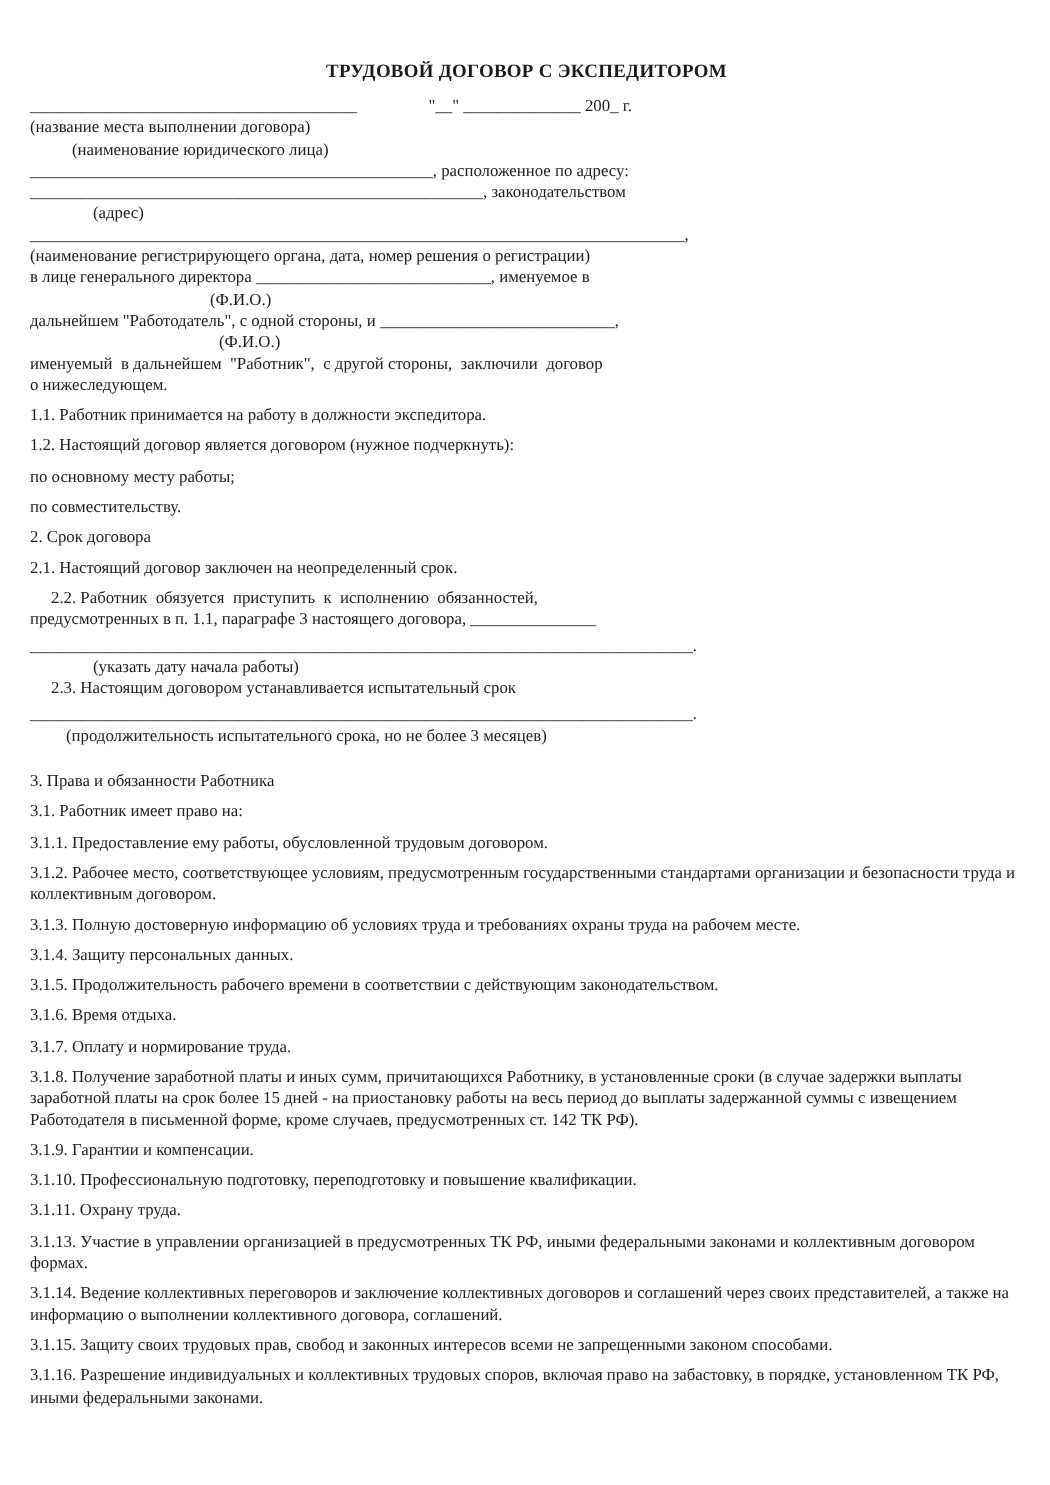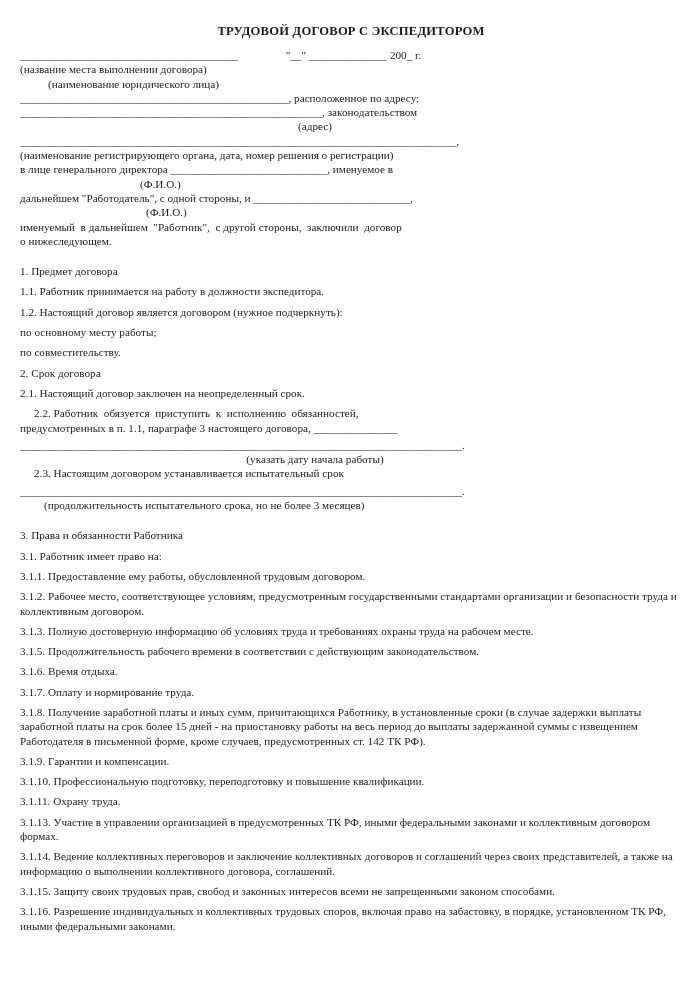--- a/index.html
+++ b/index.html
@@ -11,21 +11,21 @@
     position: relative;
     width: 700px;
     height: 990px;
     background: #ffffff;
     overflow: hidden;
     font-family: "Liberation Serif", "DejaVu Serif", serif;
     font-size: 11.2px;
     color: #1c1c1c;
   }
   .content {
-    padding: 24px 18px 0 20px;
+    padding: 40px 18px 0 20px;
   }
   .doc-title {
     text-align: center;
     font-weight: bold;
     font-size: 12.6px;
     letter-spacing: 0.2px;
     line-height: 15px;
     margin-bottom: 9px;
     white-space: pre-wrap;
   }
@@ -36,21 +36,21 @@
   }
   
   .nrw  { width: 450px; }
   
   .para  { margin-top: 6px; }
   .mt-lg { margin-top: 16px; }
   .mt-sm { margin-top: 3px; }
   
   .ind-14  { margin-left: 24px; }
   .ind-28  { margin-left: 28px; }
-  .ind-70  { margin-left: 70px; text-align: center; }
+  .ind-70  { margin-left: 42px; }
   .ind-120 { margin-left: 120px; }
   .ind-126 { margin-left: 126px; }
   .ind-first { text-indent: 14px; }
 </style>
 </head>
 <body>
 
 <div class="page">
   <div class="content">
     <div class="doc-title">ТРУДОВОЙ ДОГОВОР С ЭКСПЕДИТОРОМ</div>
@@ -62,39 +62,39 @@
         <div class="ln nrw">______________________________________________________, законодательством</div>
         <div class="ln nrw ind-70">(адрес)</div>
         <div class="ln nrw">______________________________________________________________________________,</div>
         <div class="ln nrw">(наименование регистрирующего органа, дата, номер решения о регистрации)</div>
         <div class="ln nrw">в лице генерального директора ____________________________, именуемое в</div>
         <div class="ln nrw ind-120">(Ф.И.О.)</div>
         <div class="ln nrw">дальнейшем "Работодатель", с одной стороны, и ____________________________,</div>
         <div class="ln nrw ind-126">(Ф.И.О.)</div>
         <div class="ln nrw">именуемый  в дальнейшем  "Работник",  с другой стороны,  заключили  договор</div>
         <div class="ln nrw">о нижеследующем.</div>
-        <div class="ln para nrw mt-lg">1. Предмет договора</div>
         <div class="ln para nrw">1.1. Работник принимается на работу в должности экспедитора.</div>
         <div class="ln para nrw">1.2. Настоящий договор является договором (нужное подчеркнуть):</div>
         <div class="ln para nrw">по основному месту работы;</div>
         <div class="ln para nrw">по совместительству.</div>
         <div class="ln para nrw">2. Срок договора</div>
         <div class="ln para nrw">2.1. Настоящий договор заключен на неопределенный срок.</div>
         <div class="ln para nrw ind-first">2.2. Работник  обязуется  приступить  к  исполнению  обязанностей,
 предусмотренных в п. 1.1, параграфе 3 настоящего договора, _______________</div>
         <div class="ln nrw mt-sm">_______________________________________________________________________________.</div>
         <div class="ln nrw ind-70">(указать дату начала работы)</div>
         <div class="ln nrw ind-first">2.3. Настоящим договором устанавливается испытательный срок</div>
         <div class="ln nrw mt-sm">_______________________________________________________________________________.</div>
         <div class="ln nrw ind-14">(продолжительность испытательного срока, но не более 3 месяцев)</div>
         <div class="ln para mt-lg">3. Права и обязанности Работника</div>
         <div class="ln para">3.1. Работник имеет право на:</div>
         <div class="ln para">3.1.1. Предоставление ему работы, обусловленной трудовым договором.</div>
         <div class="ln para">3.1.2. Рабочее место, соответствующее условиям, предусмотренным государственными стандартами организации и безопасности труда и коллективным договором.</div>
         <div class="ln para">3.1.3. Полную достоверную информацию об условиях труда и требованиях охраны труда на рабочем месте.</div>
+        <div class="ln para">3.1.4. Защиту персональных данных.</div>
         <div class="ln para">3.1.5. Продолжительность рабочего времени в соответствии с действующим законодательством.</div>
         <div class="ln para">3.1.6. Время отдыха.</div>
         <div class="ln para">3.1.7. Оплату и нормирование труда.</div>
         <div class="ln para">3.1.8. Получение заработной платы и иных сумм, причитающихся Работнику, в установленные сроки (в случае задержки выплаты заработной платы на срок более 15 дней - на приостановку работы на весь период до выплаты задержанной суммы с извещением Работодателя в письменной форме, кроме случаев, предусмотренных ст. 142 ТК РФ).</div>
         <div class="ln para">3.1.9. Гарантии и компенсации.</div>
         <div class="ln para">3.1.10. Профессиональную подготовку, переподготовку и повышение квалификации.</div>
         <div class="ln para">3.1.11. Охрану труда.</div>
         <div class="ln para">3.1.13. Участие в управлении организацией в предусмотренных ТК РФ, иными федеральными законами и коллективным договором формах.</div>
         <div class="ln para">3.1.14. Ведение коллективных переговоров и заключение коллективных договоров и соглашений через своих представителей, а также на информацию о выполнении коллективного договора, соглашений.</div>
         <div class="ln para">3.1.15. Защиту своих трудовых прав, свобод и законных интересов всеми не запрещенными законом способами.</div>

